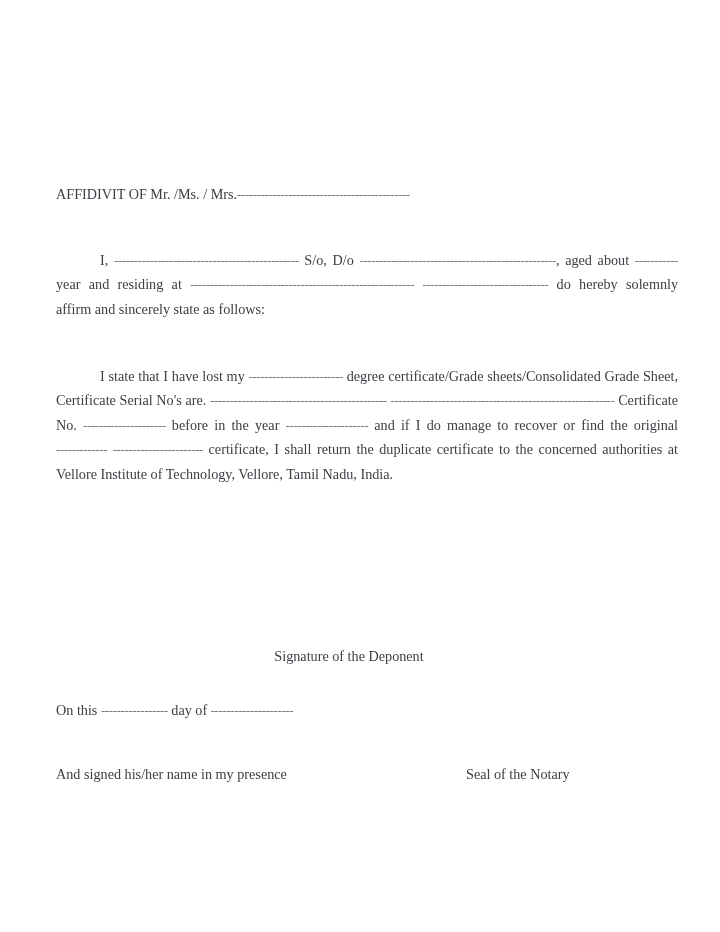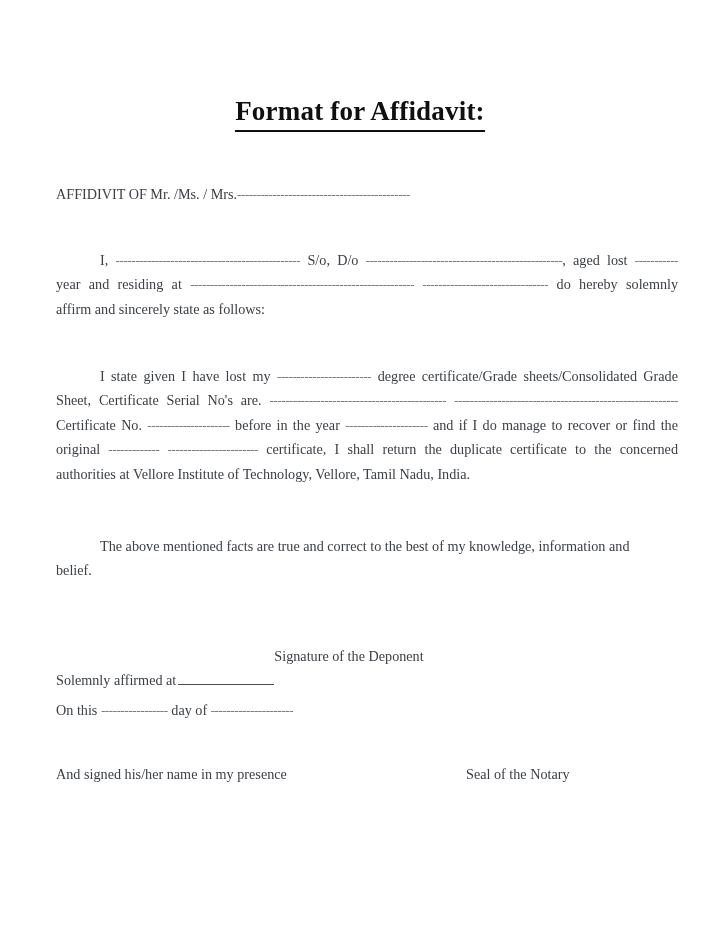--- a/index.html
+++ b/index.html
@@ -107,74 +107,63 @@
     min-width: 210px;
   }
 
   .nowrap { white-space: nowrap; margin-top: 27px; }
 </style>
 </head>
 <body>
 
 <div class="page">
 
-  <div class="title-wrap">
-    <span class="doc-title">Format for Affidavit:</span>
-  </div>
 
   <div class="blk affidavit-line">
     <span class="para nowrap">AFFIDIVIT OF Mr. /Ms. / Mrs.</span><span class="dash">--------------------------------------------</span>
   </div>
 
   <div class="blk p1">
     <p class="para justify">
       <span class="indent"></span><span>I,</span>
       <span class="dash">-----------------------------------------------</span>
       <span>S/o, D/o</span>
       <span class="dash">--------------------------------------------------</span><span>,</span>
-      <span>aged lost</span>
+      <span>aged about</span>
       <span class="dash">-----------</span>
       <span>year and residing at</span>
       <span class="dash">---------------------------------------------------------</span>
       <span class="dash">--------------------------------</span>
       <span>do hereby solemnly affirm and sincerely state as follows:</span>
     </p>
   </div>
 
   <div class="blk p2">
     <p class="para justify">
-      <span class="indent"></span><span>I state given I have lost my</span>
+      <span class="indent"></span><span>I state that I have lost my</span>
       <span class="dash">------------------------</span>
       <span>degree certificate/Grade sheets/Consolidated Grade Sheet, Certificate Serial No's are.</span>
       <span class="dash">---------------------------------------------</span>
       <span class="dash">---------------------------------------------------------</span>
       <span>Certificate No.</span>
       <span class="dash">---------------------</span>
       <span>before in the year</span>
       <span class="dash">---------------------</span>
       <span>and if I do manage to recover or find the original</span>
       <span class="dash">-------------</span>
       <span class="dash">-----------------------</span>
       <span>certificate, I shall return the duplicate certificate to the concerned authorities at Vellore Institute of Technology, Vellore, Tamil Nadu, India.</span>
     </p>
   </div>
 
-  <div class="blk p3">
-    <p class="para">
-      <span class="indent"></span><span>The above mentioned facts are true and correct to the best of my knowledge, information and belief.</span>
-    </p>
-  </div>
 
   <div class="blk sig-deponent">
     <span>Signature of the Deponent</span>
   </div>
 
-  <div class="blk affirm-row">
-    <span>Solemnly affirmed at</span><span class="rule"></span>
-  </div>
 
   <div class="blk onthis-row row2col">
     <span>
       <span>On this</span>
       <span class="dash">-----------------</span>
       <span>day of</span>
       <span class="dash">---------------------</span>
     </span>
   </div>
 

